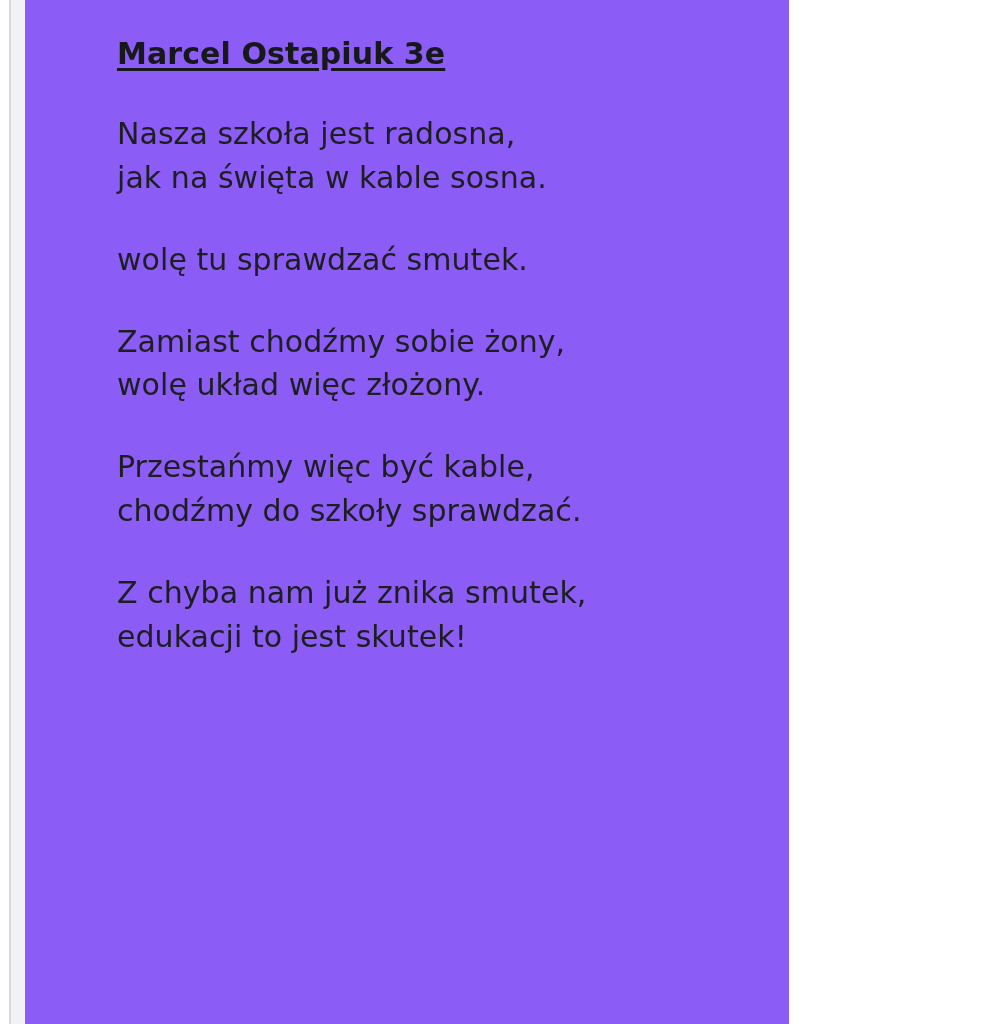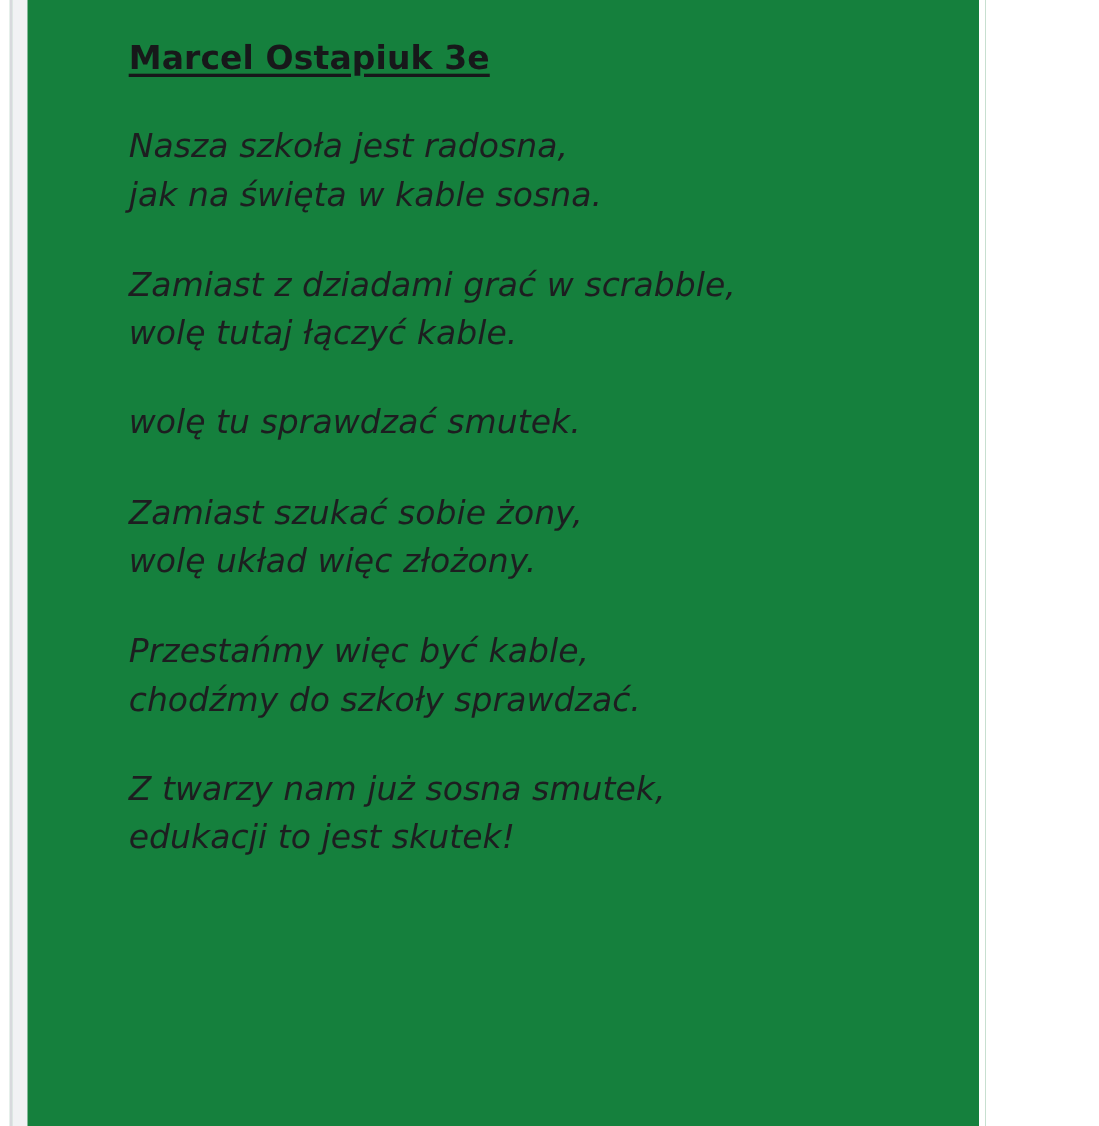--- a/index.html
+++ b/index.html
@@ -8,23 +8,23 @@
   }
   body {
     width: 999px;
     height: 1024px;
     background: #ffffff;
     font-family: "DejaVu Sans", sans-serif;
     overflow: hidden;
   }
   .page {
     position: relative;
-    width: 896px;
+    width: 795px;
     height: 1024px;
-    background: #15803d;
+    background: #8b5cf6;
     box-sizing: border-box;
   }
   
   .gutter-outer {
     position: absolute;
     left: 0;
     top: 0;
     width: 9px;
     height: 1024px;
     background: #ffffff;
@@ -64,21 +64,20 @@
     font-weight: bold;
     color: #17181a;
     text-decoration: underline;
     text-underline-offset: 4px;
     letter-spacing: 0.1px;
     margin: 0 0 0 0;
     line-height: 1.34;
   }
   .stanza {
     margin-top: 38px;
-    font-style: italic;
   }
   .line {
     font-size: 30px;
     color: #1d1e20;
     line-height: 1.46;
     white-space: pre;
     letter-spacing: 0.05px;
   }
 </style>
 </head>
@@ -94,38 +93,34 @@
   <div class="content">
 
     <h1 class="doc-title">Marcel Ostapiuk 3e</h1>
 
     <div class="stanza">
       <div class="line">Nasza szkoła jest radosna,</div>
       <div class="line">jak na święta w kable sosna.</div>
     </div>
 
 
-    <div class="stanza">
-      <div class="line">Zamiast z dziadami grać w scrabble,</div>
-      <div class="line">wolę tutaj łączyć kable.</div>
-    </div>
 
     <div class="stanza">
       <div class="line">wolę tu sprawdzać smutek.</div>
     </div>
 
     <div class="stanza">
-      <div class="line">Zamiast szukać sobie żony,</div>
+      <div class="line">Zamiast chodźmy sobie żony,</div>
       <div class="line">wolę układ więc złożony.</div>
     </div>
 
     <div class="stanza">
       <div class="line">Przestańmy więc być kable,</div>
       <div class="line">chodźmy do szkoły sprawdzać.</div>
     </div>
 
     <div class="stanza">
-      <div class="line">Z twarzy nam już sosna smutek,</div>
+      <div class="line">Z chyba nam już znika smutek,</div>
       <div class="line">edukacji to jest skutek!</div>
     </div>
 
   </div>
 </div>
 
 </body></html>

